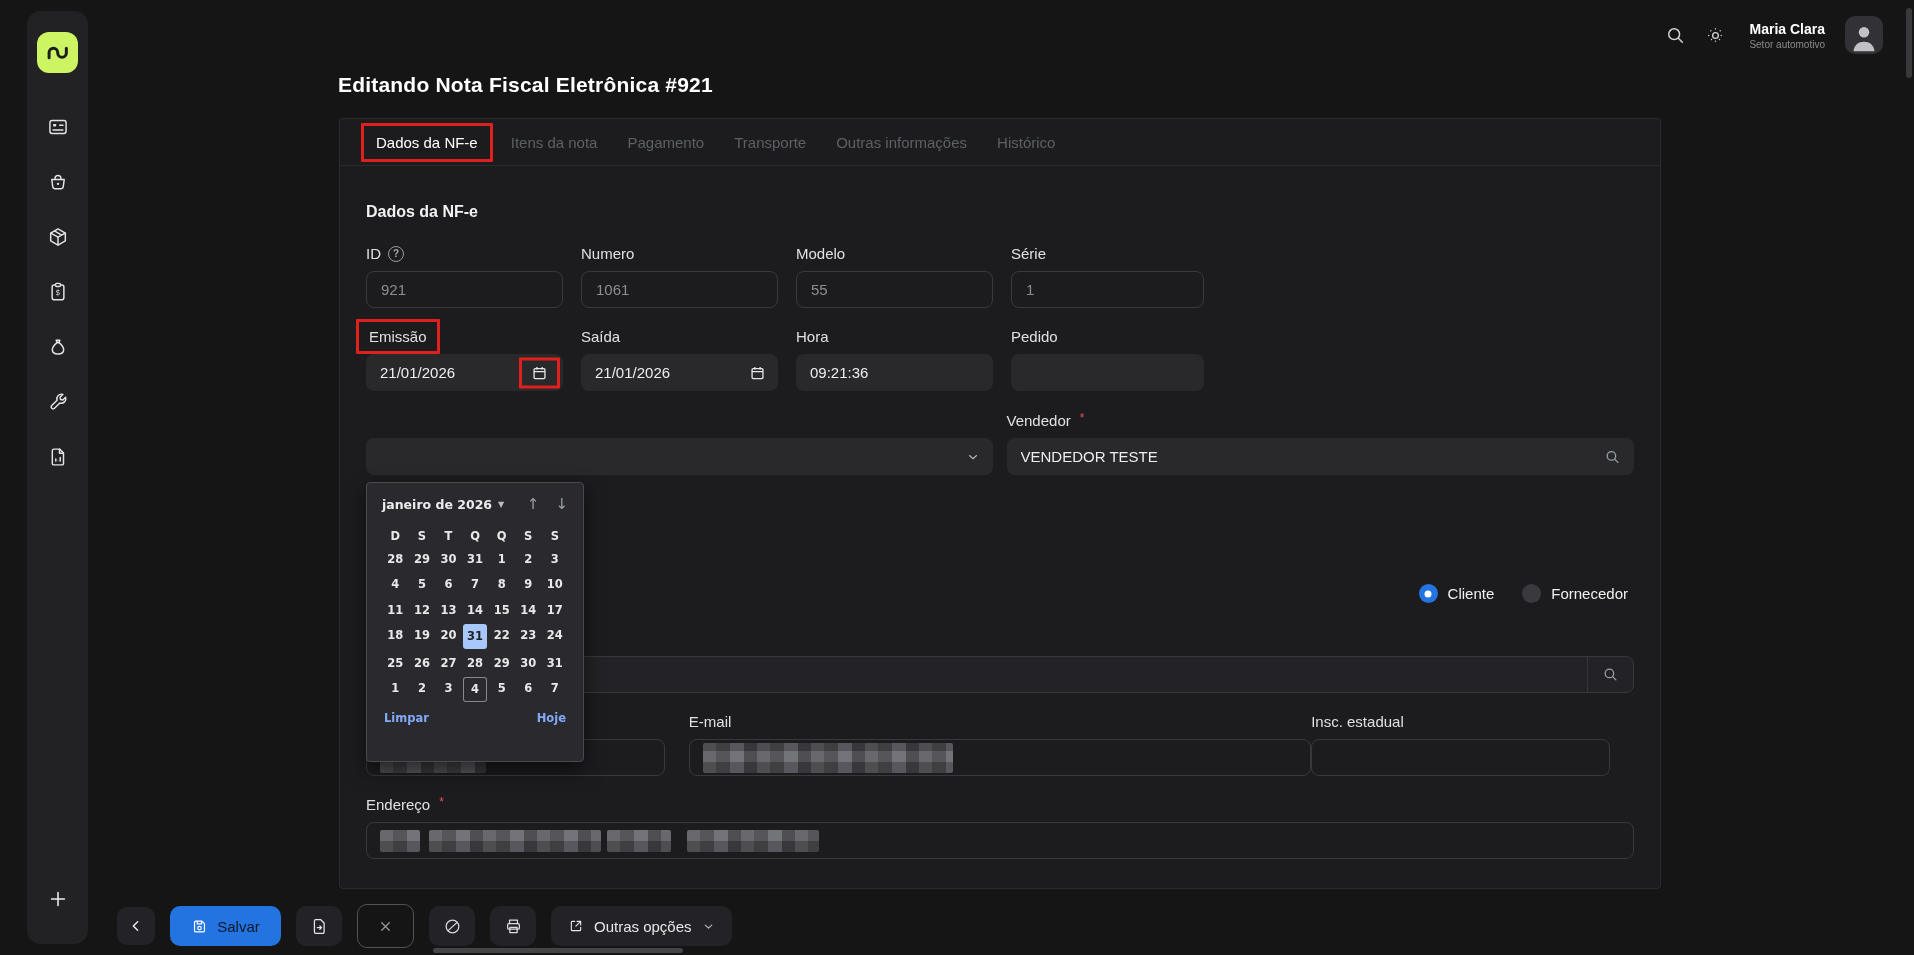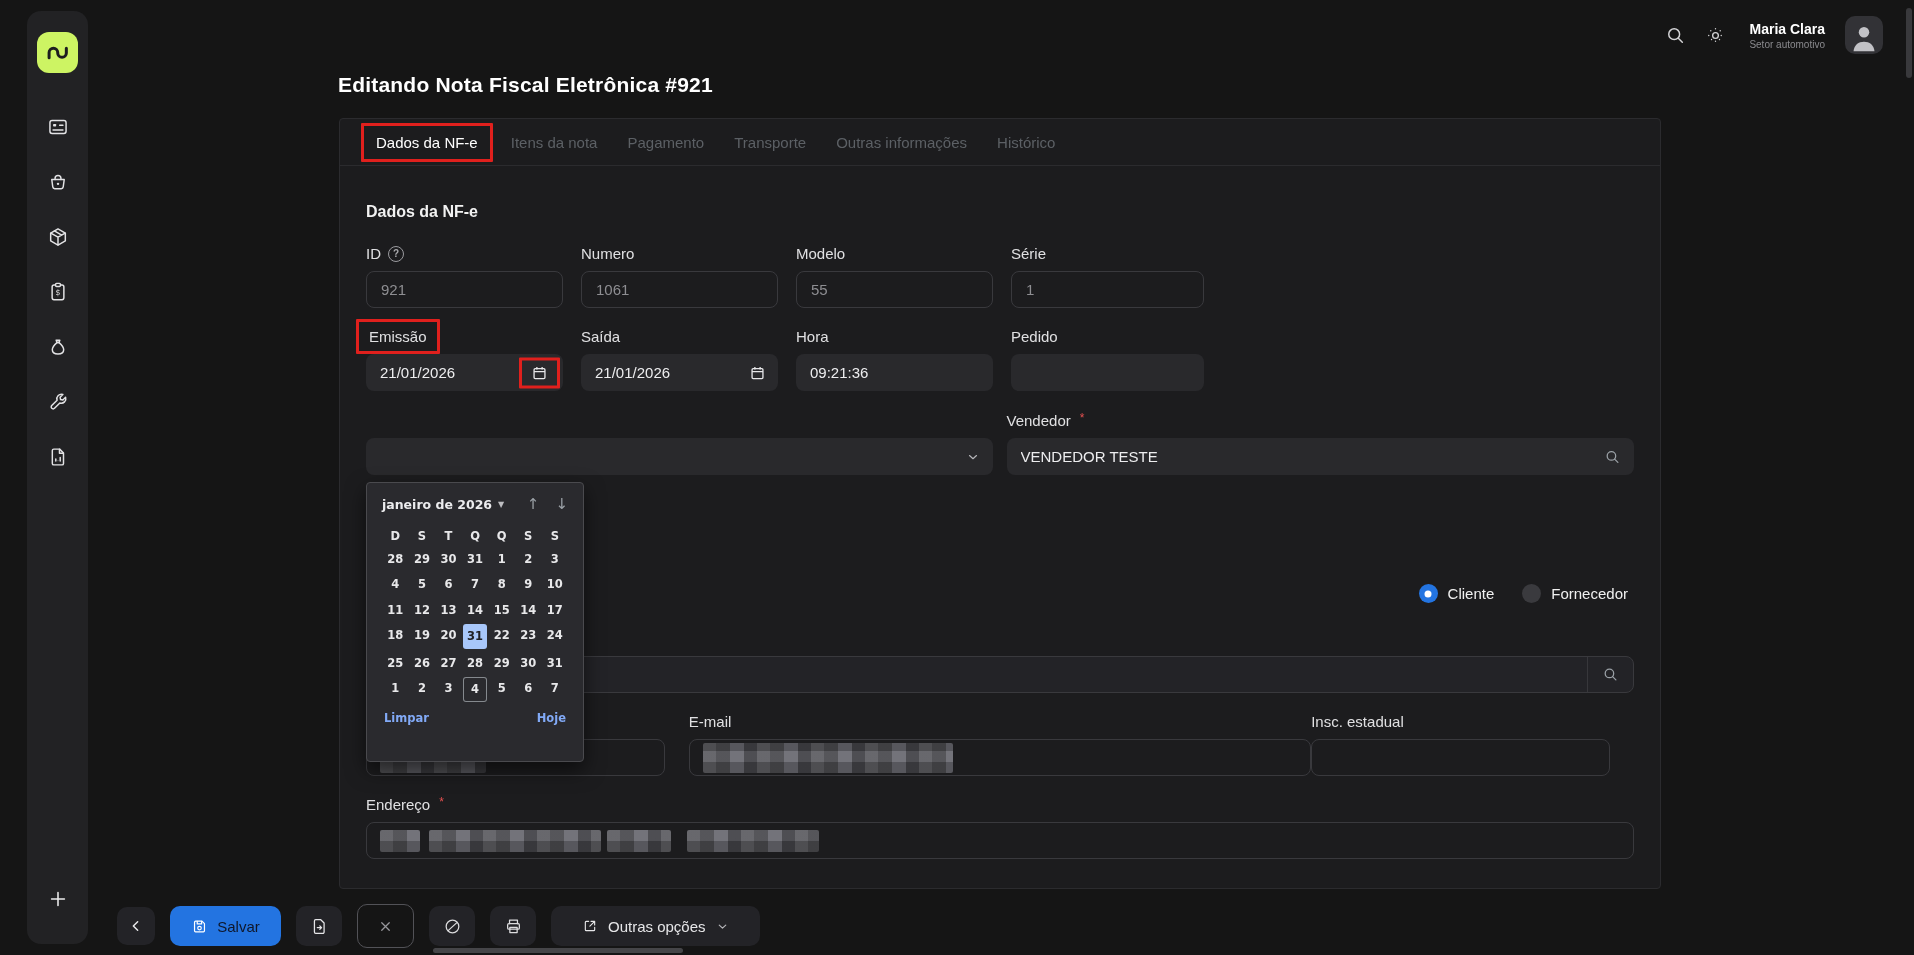--- a/index.html
+++ b/index.html
@@ -91,21 +91,21 @@
   .cal-foot{display:flex;justify-content:space-between;margin-top:8px;padding:0 2px;font-size:11.5px;font-weight:600;color:var(--callink)}
   .cal-link{cursor:pointer}
 
   
   .toolbar{position:absolute;left:117px;top:904px;display:flex;align-items:center;gap:15px}
   .tbtn{height:40px;background:#232327;border-radius:10px;display:flex;align-items:center;justify-content:center;color:#e6e6e8;cursor:pointer}
   .tbtn.back{width:38px;height:38px}
   .tbtn.save{background:var(--blue);width:111px;gap:9px;font-size:15px;color:#0f172a}
   .tbtn.icon{width:46px}
   .tbtn.xbtn{width:57px;height:44px;background:transparent;border:1px solid #525257;color:#97979c}
-  .tbtn.more{padding:0 31px;gap:10px;font-size:15px}
+  .tbtn.more{padding:0 17px;gap:10px;font-size:15px}
 
   .h-scroll{position:absolute;left:433px;top:948px;width:250px;height:5px;border-radius:3px;background:#454548}
   .v-scroll{position:absolute;right:2px;top:8px;width:6px;height:70px;border-radius:3px;background:#39393c}
 </style>
 </head>
 <body>
 
 <div id="app">
 
   <nav class="sidebar">

